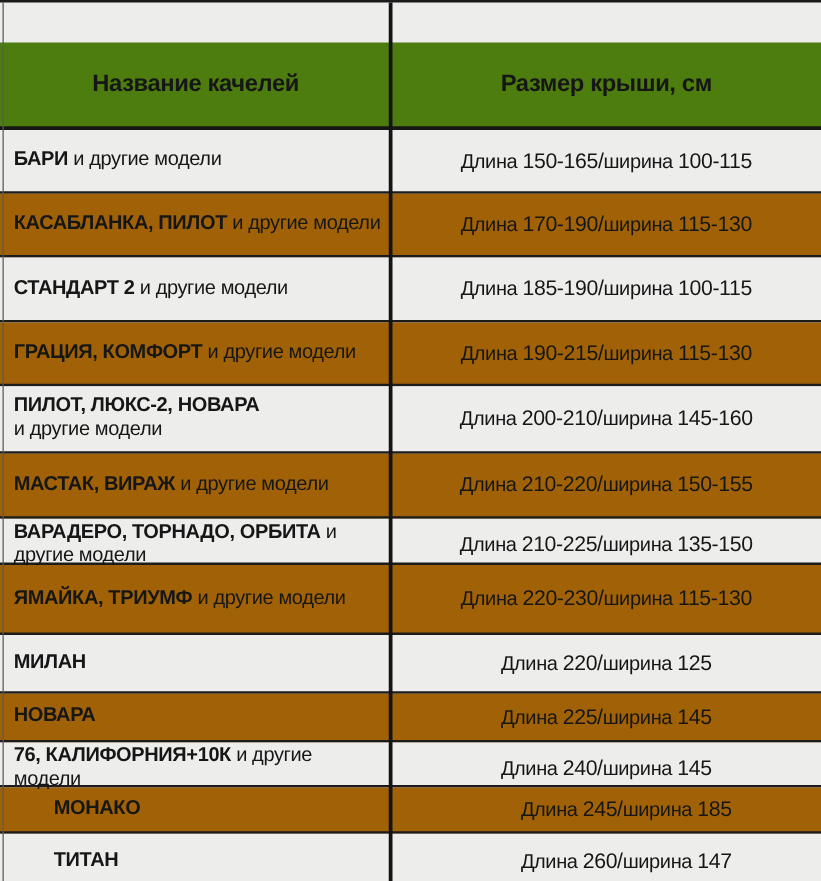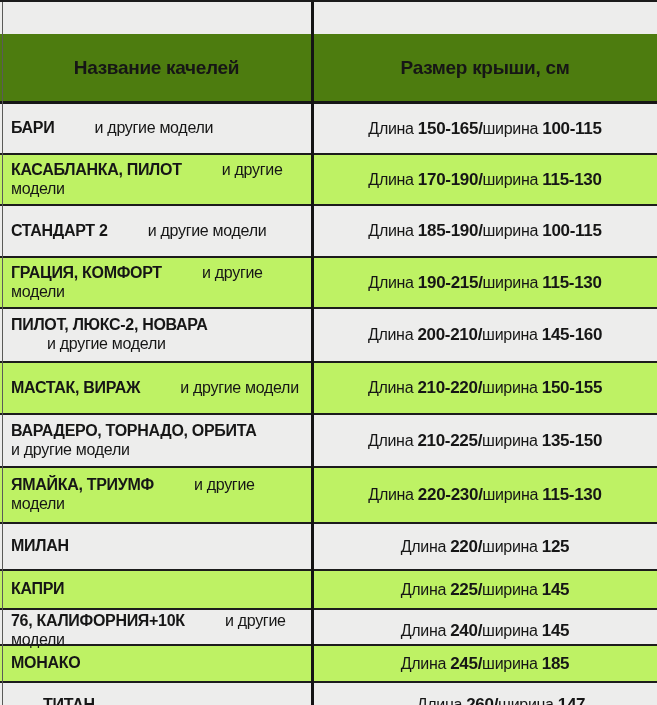--- a/index.html
+++ b/index.html
@@ -55,59 +55,59 @@
     font-size: 19px;
     letter-spacing: -0.3px;
   }
   .tbody .row {
     display: grid;
     grid-template-columns: 313px 1fr;
     box-sizing: border-box;
     border-bottom: 2px solid #1c1c1c;
   }
   .tbody .row.shade { background: #ededec; }
-  .tbody .row.plain { background: #bef264; }
+  .tbody .row.plain { background: #a16207; }
   
   .tbody .row:nth-child(1)  { height: 51px; }
   .tbody .row:nth-child(2)  { height: 51px; }
   .tbody .row:nth-child(3)  { height: 52px; }
   .tbody .row:nth-child(4)  { height: 51px; }
   .tbody .row:nth-child(5)  { height: 54px; }
   .tbody .row:nth-child(6)  { height: 52px; }
-  .tbody .row:nth-child(7)  { height: 53px; }
+  .tbody .row:nth-child(7)  { height: 37px; }
   .tbody .row:nth-child(8)  { height: 56px; }
   .tbody .row:nth-child(9)  { height: 47px; }
   .tbody .row:nth-child(10) { height: 39px; }
   .tbody .row:nth-child(11) { height: 36px; }
-  .tbody .row:nth-child(12) { height: 37px; }
+  .tbody .row:nth-child(12) { height: 37px; padding-left: 32px; }
   .tbody .row:nth-child(13) { height: 46px; border-bottom: 2px solid #c7c7c3; padding-left: 32px; }
   .cell {
     display: flex;
     align-items: center;
     letter-spacing: -0.3px;
   }
   .name-cell {
     padding: 2px 8px 2px 11px;
     font-size: 16px;
     line-height: 1.18;
     display: block;
     display: flex;
     flex-wrap: wrap;
     align-content: center;
   }
   .name-cell .inner { width: 100%; }
   .models { font-weight: bold; }
-  .suffix { font-weight: normal; padding-left: 36px; }
+  .suffix { font-weight: normal; }
   .size-cell {
     justify-content: center;
     font-size: 16px;
     padding: 2px 6px;
     text-align: center;
   }
-  .size-cell b { font-size: 17px; font-weight: bold; margin-top: 12px; }
+  .size-cell b { font-size: 17px; font-weight: normal; margin-top: 12px; }
   .size-cell .lbl { font-weight: normal; }
 </style>
 </head>
 <body>
 
 <div class="table-wrap">
   <div class="left-edge"></div>
   <div class="col-divider"></div>
 
   <div class="header-row">
@@ -183,21 +183,21 @@
       <div class="row shade">
         <div class="cell name-cell">
           <div class="inner"><b class="models">МИЛАН</b></div>
         </div>
         <div class="cell size-cell">
           <span><span class="lbl">Длина&nbsp;</span><b>220/</b><span class="lbl">ширина&nbsp;</span><b>125</b></span>
         </div>
       </div>
       <div class="row plain">
         <div class="cell name-cell">
-          <div class="inner"><b class="models">КАПРИ</b></div>
+          <div class="inner"><b class="models">НОВАРА</b></div>
         </div>
         <div class="cell size-cell">
           <span><span class="lbl">Длина&nbsp;</span><b>225/</b><span class="lbl">ширина&nbsp;</span><b>145</b></span>
         </div>
       </div>
       <div class="row shade">
         <div class="cell name-cell">
           <div class="inner"><b class="models">76, КАЛИФОРНИЯ+10К</b><span class="suffix"> и другие модели</span></div>
         </div>
         <div class="cell size-cell">

